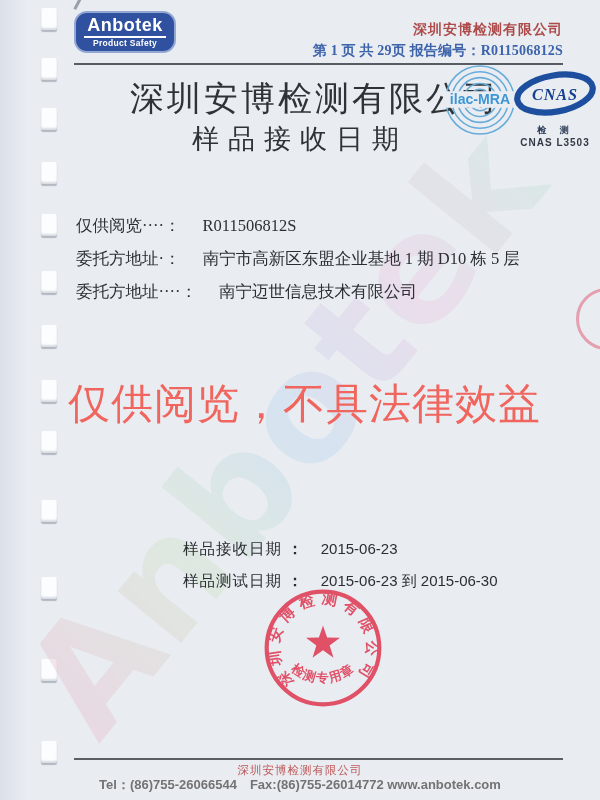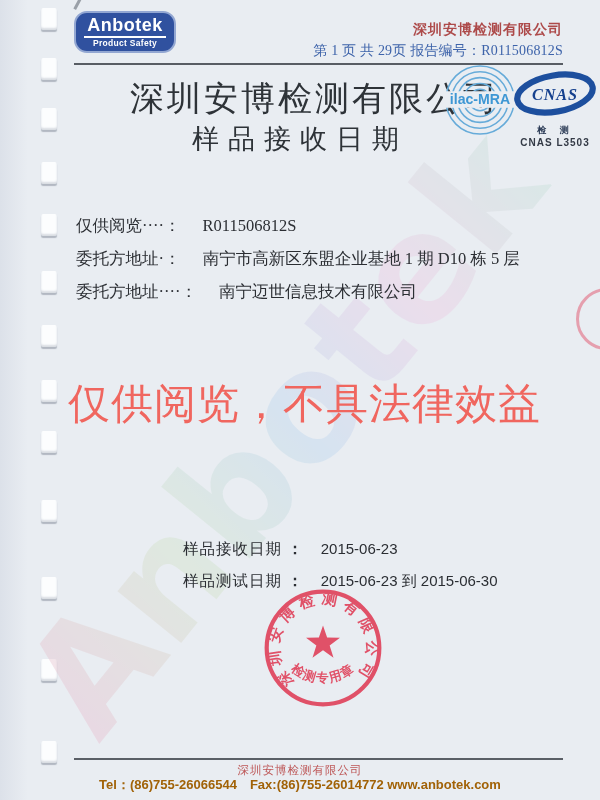--- a/index.html
+++ b/index.html
@@ -20,21 +20,21 @@
 
   
   .logo{position:absolute;left:74px;top:11px;width:102px;height:42px;background:#30519f;border-radius:13px;
     border:2px solid #93a7d2;box-sizing:border-box;text-align:center;color:#fff;
     font-family:"Liberation Sans","DejaVu Sans",sans-serif;}
   .logo .brand{display:inline-block;font-size:18px;font-weight:bold;line-height:20px;margin-top:2px;
     border-bottom:2px solid #fff;padding:0 3px 1px 3px;letter-spacing:.5px;}
   .logo .tag{font-size:8.5px;font-weight:bold;line-height:11px;letter-spacing:.3px;}
   .hdr-right{position:absolute;right:37px;top:21px;text-align:right;}
   .hdr-company{font-size:14px;color:#ad4a4a;letter-spacing:1px;font-weight:600;}
-  .hdr-pageinfo{font-size:14px;color:#3d63aa;margin-top:3px;font-weight:400;letter-spacing:.2px;}
+  .hdr-pageinfo{font-size:14px;color:#3d63aa;margin-top:3px;font-weight:700;letter-spacing:.2px;}
   .rule-top{position:absolute;left:74px;right:37px;top:63px;height:2px;background:#585d64;}
 
   
   .title1{position:absolute;left:30px;top:76px;width:570px;text-align:center;font-size:34px;
     color:#2e3338;letter-spacing:3px;}
   .title2{position:absolute;left:0;top:121px;width:600px;text-align:center;font-size:27px;
     color:#2e3338;letter-spacing:9px;}
 
   
   .ilac{position:absolute;left:443px;top:61px;width:74px;height:78px;}
@@ -63,21 +63,21 @@
   
   .stamp{position:absolute;left:262px;top:587px;width:122px;height:122px;opacity:.9;}
   .edge-stamp{position:absolute;right:-38px;top:288px;width:56px;height:56px;border-radius:50%;
     border:3px solid rgba(224,65,90,.45);}
 
   
   .rule-bottom{position:absolute;left:74px;right:37px;top:758px;height:1.5px;background:#5a5f66;}
   .ftr-company{position:absolute;left:0;top:763px;width:600px;text-align:center;font-size:11.5px;
     color:#bd5656;letter-spacing:1px;}
   .ftr-contact{position:absolute;left:0;top:776px;width:600px;text-align:center;font-size:13px;
-    font-weight:600;color:#a16207;font-family:"Liberation Sans","DejaVu Sans",sans-serif;}
+    font-weight:600;color:#737373;font-family:"Liberation Sans","DejaVu Sans",sans-serif;}
 </style>
 </head>
 <body>
 
 <div class="page">
 
   <div class="edge-left"></div>
   <div id="holes">
       <div class="hole" style="top: 8px;"></div>
       <div class="hole" style="top: 58px;"></div>

